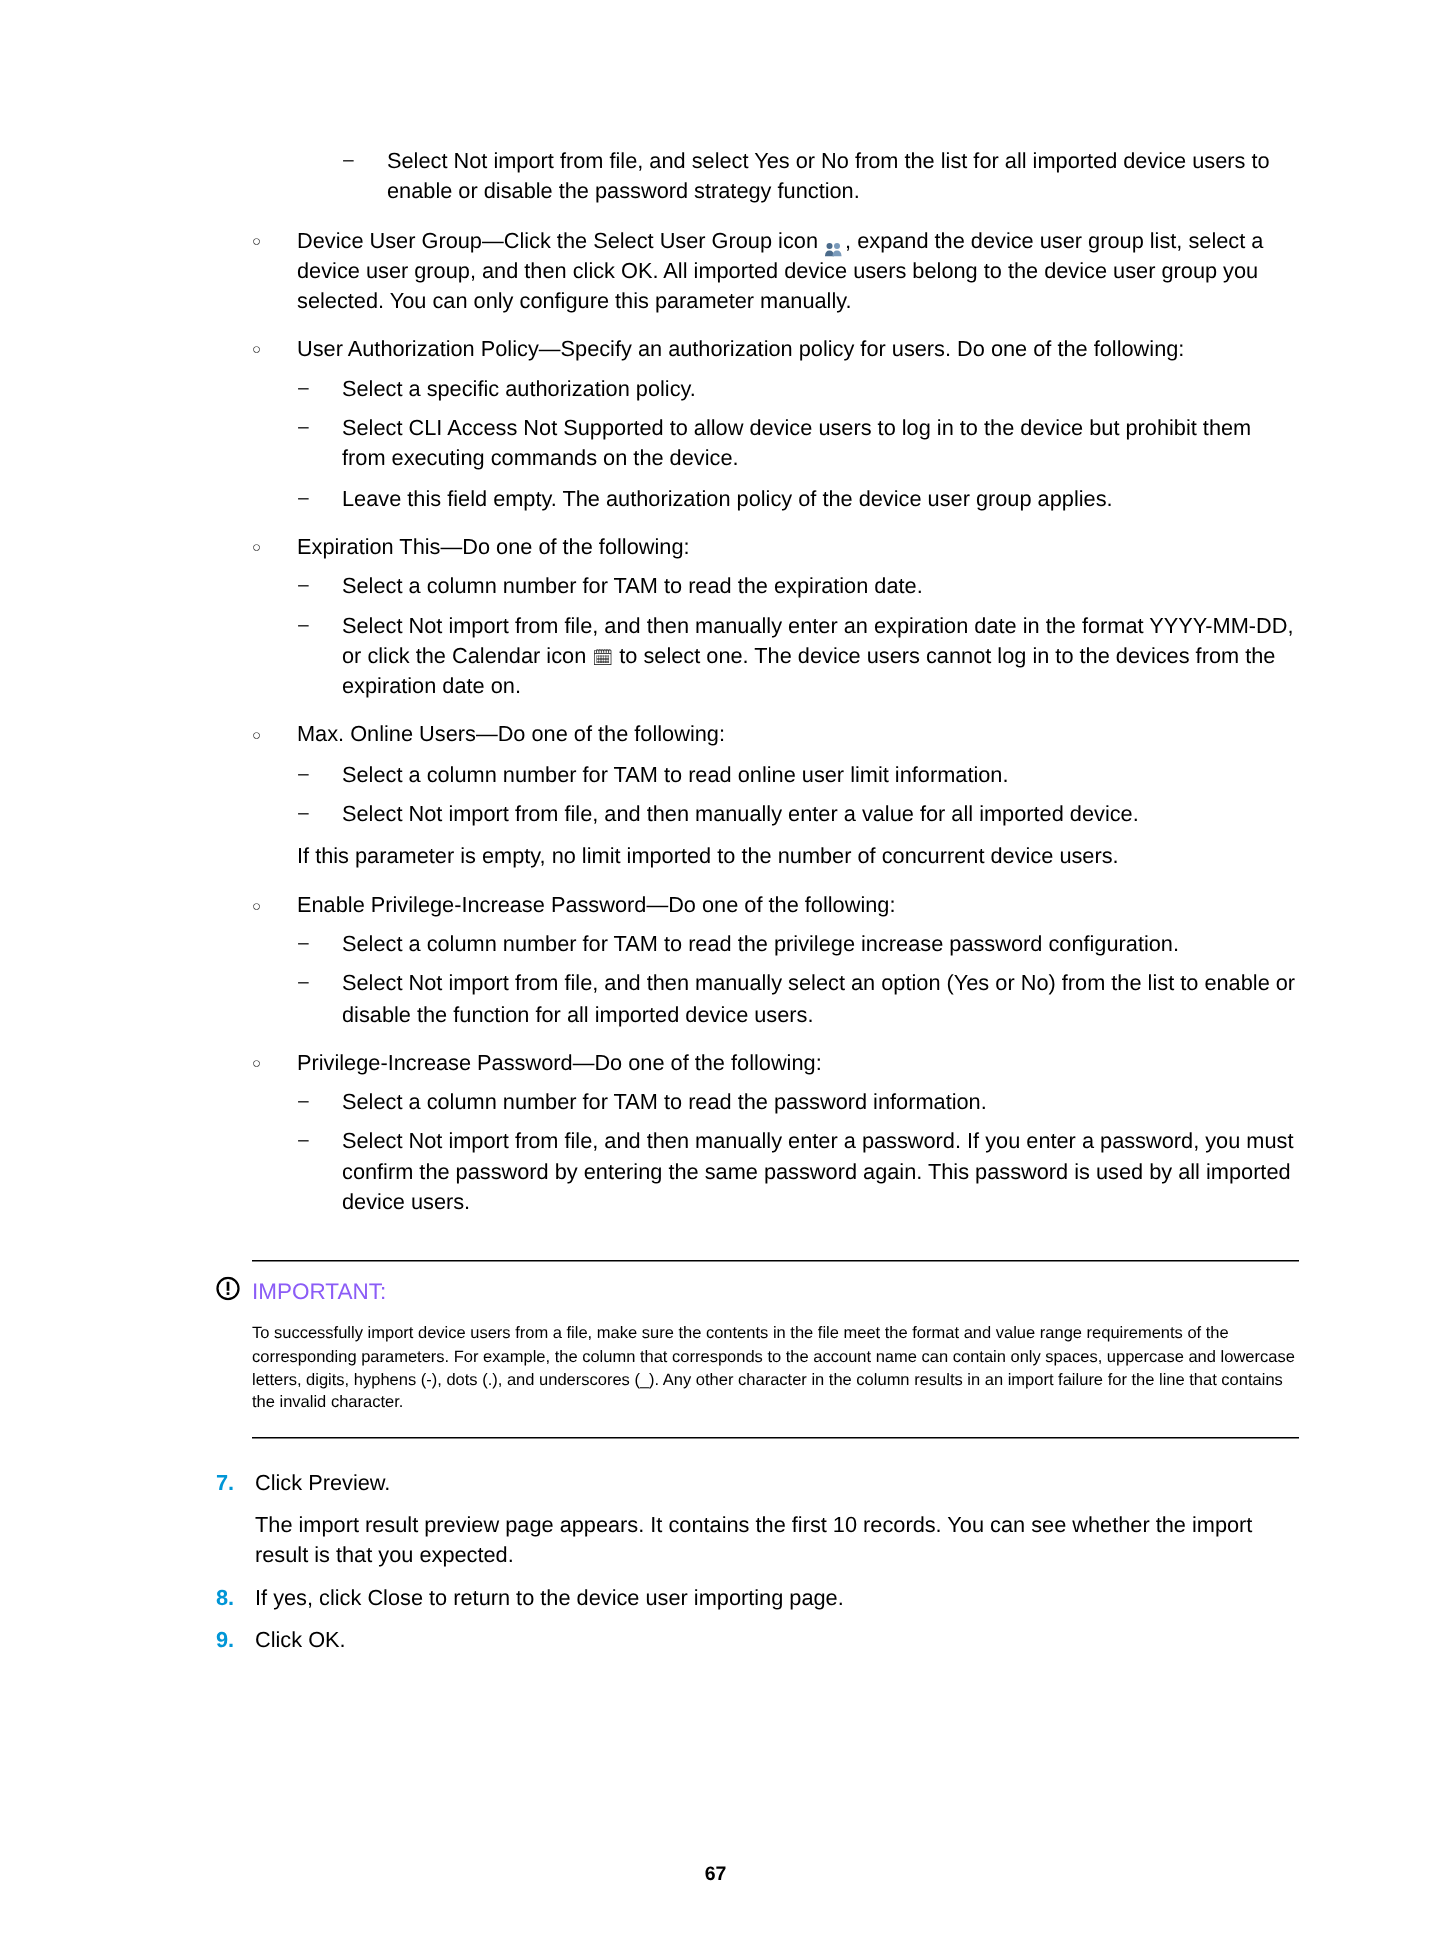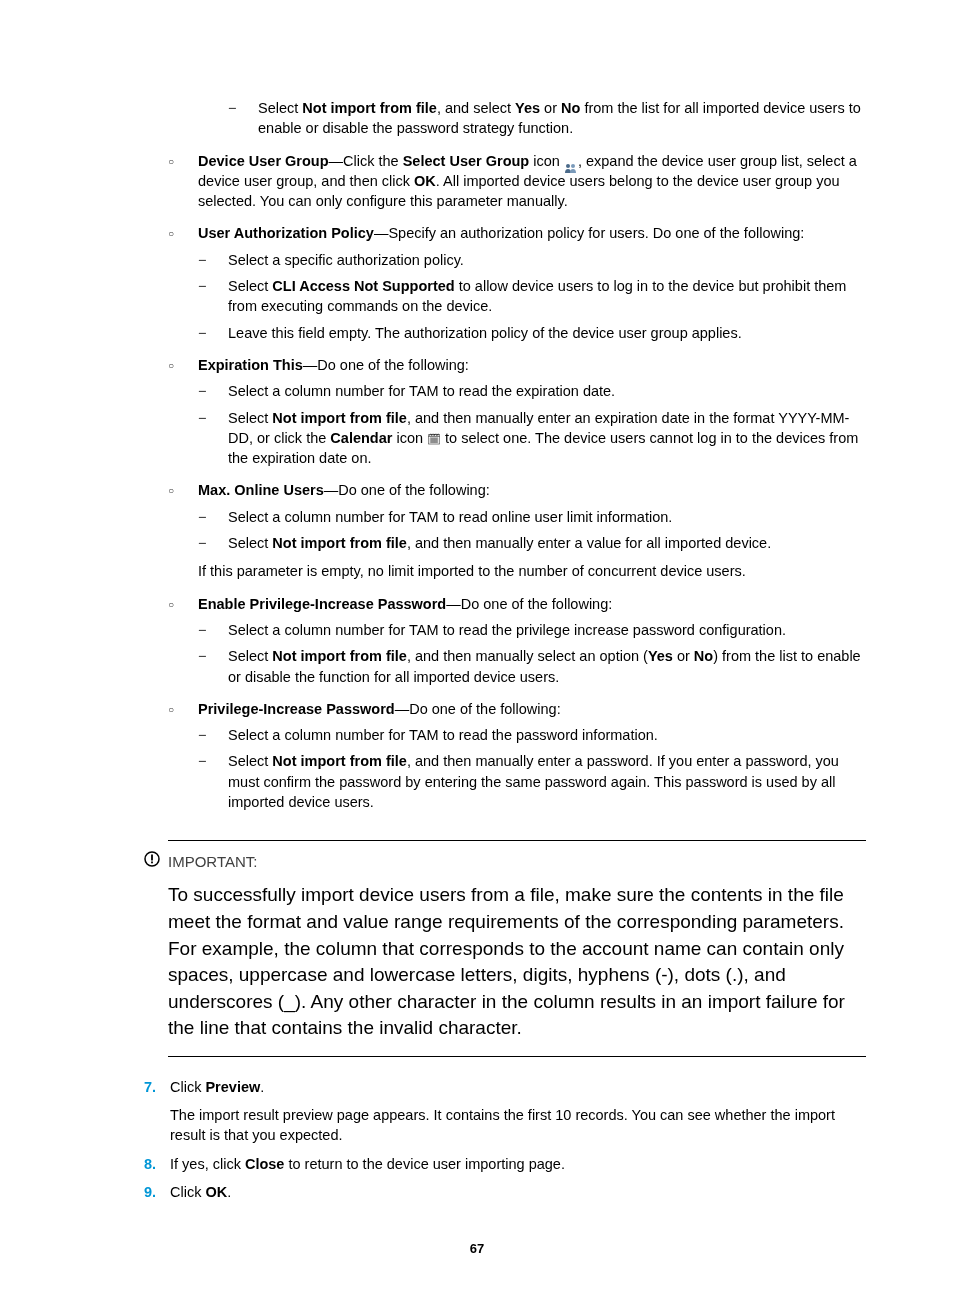--- a/index.html
+++ b/index.html
@@ -49,21 +49,21 @@
     flex: 0 0 30px;
     color: #333;
   }
   .dash-body {
     flex: 1;
   }
   .followup {
     margin-left: 30px;
     margin-top: 8px;
   }
-  b { font-weight: bold; }
+  b { font-weight: normal; }
   .user-group-icon {
     display: inline-block;
     width: 14px;
     height: 10px;
     position: relative;
     vertical-align: middle;
   }
   .user-group-icon svg {
     width: 14px;
     height: 10px;
@@ -76,33 +76,33 @@
   }
   .important-block {
     margin-top: 28px;
     margin-left: 80px;
     border-top: 1px solid #000;
     border-bottom: 1px solid #000;
     padding: 10px 0 14px 0;
   }
   .important-header {
     display: flex;
-    color: #404040;
+    color: #8b5cf6;
     font-size: 15px;
     margin-bottom: 10px;
   }
   .alert-icon {
     width: 16px;
     height: 16px;
     margin-right: 8px;
     flex: 0 0 16px;
     margin-left: -24px;
   }
   .important-body {
-    font-size: 19px;
+    font-size: 11px;
   }
   .num-list {
     margin-top: 20px;
     margin-left: 56px;
   }
   .num-item {
     display: flex;
     margin-bottom: 8px;
   }
   .num-bullet {

